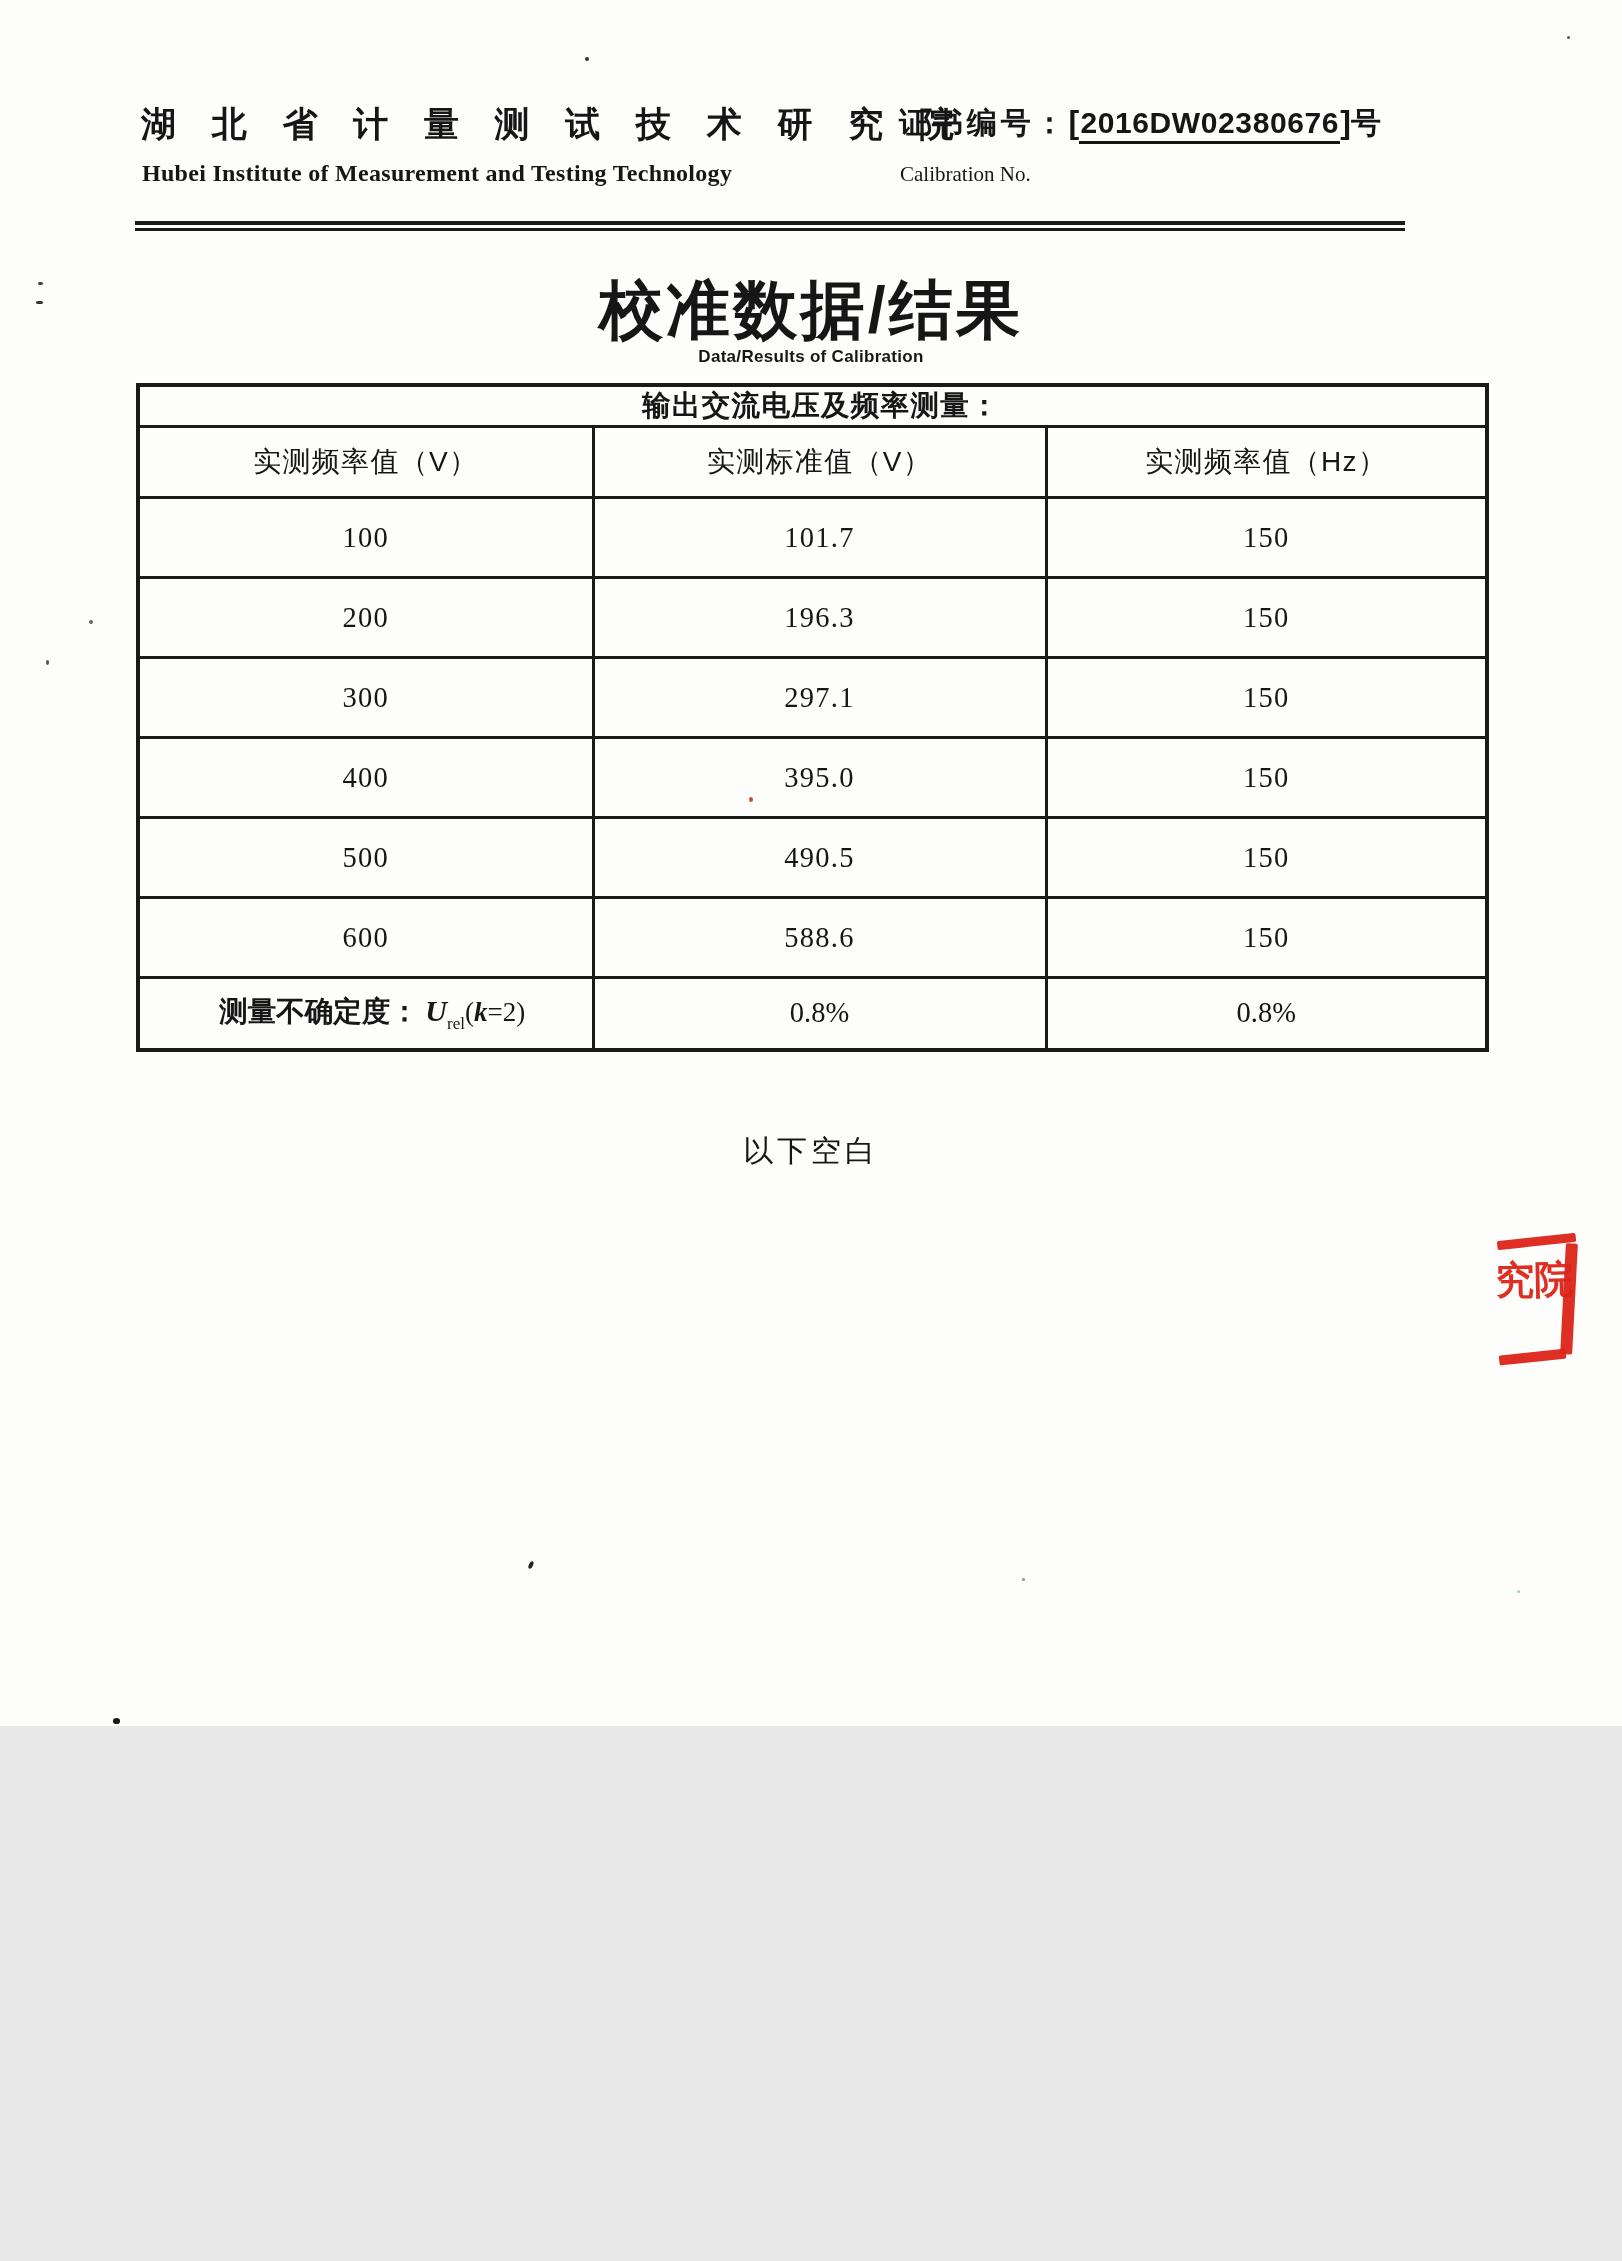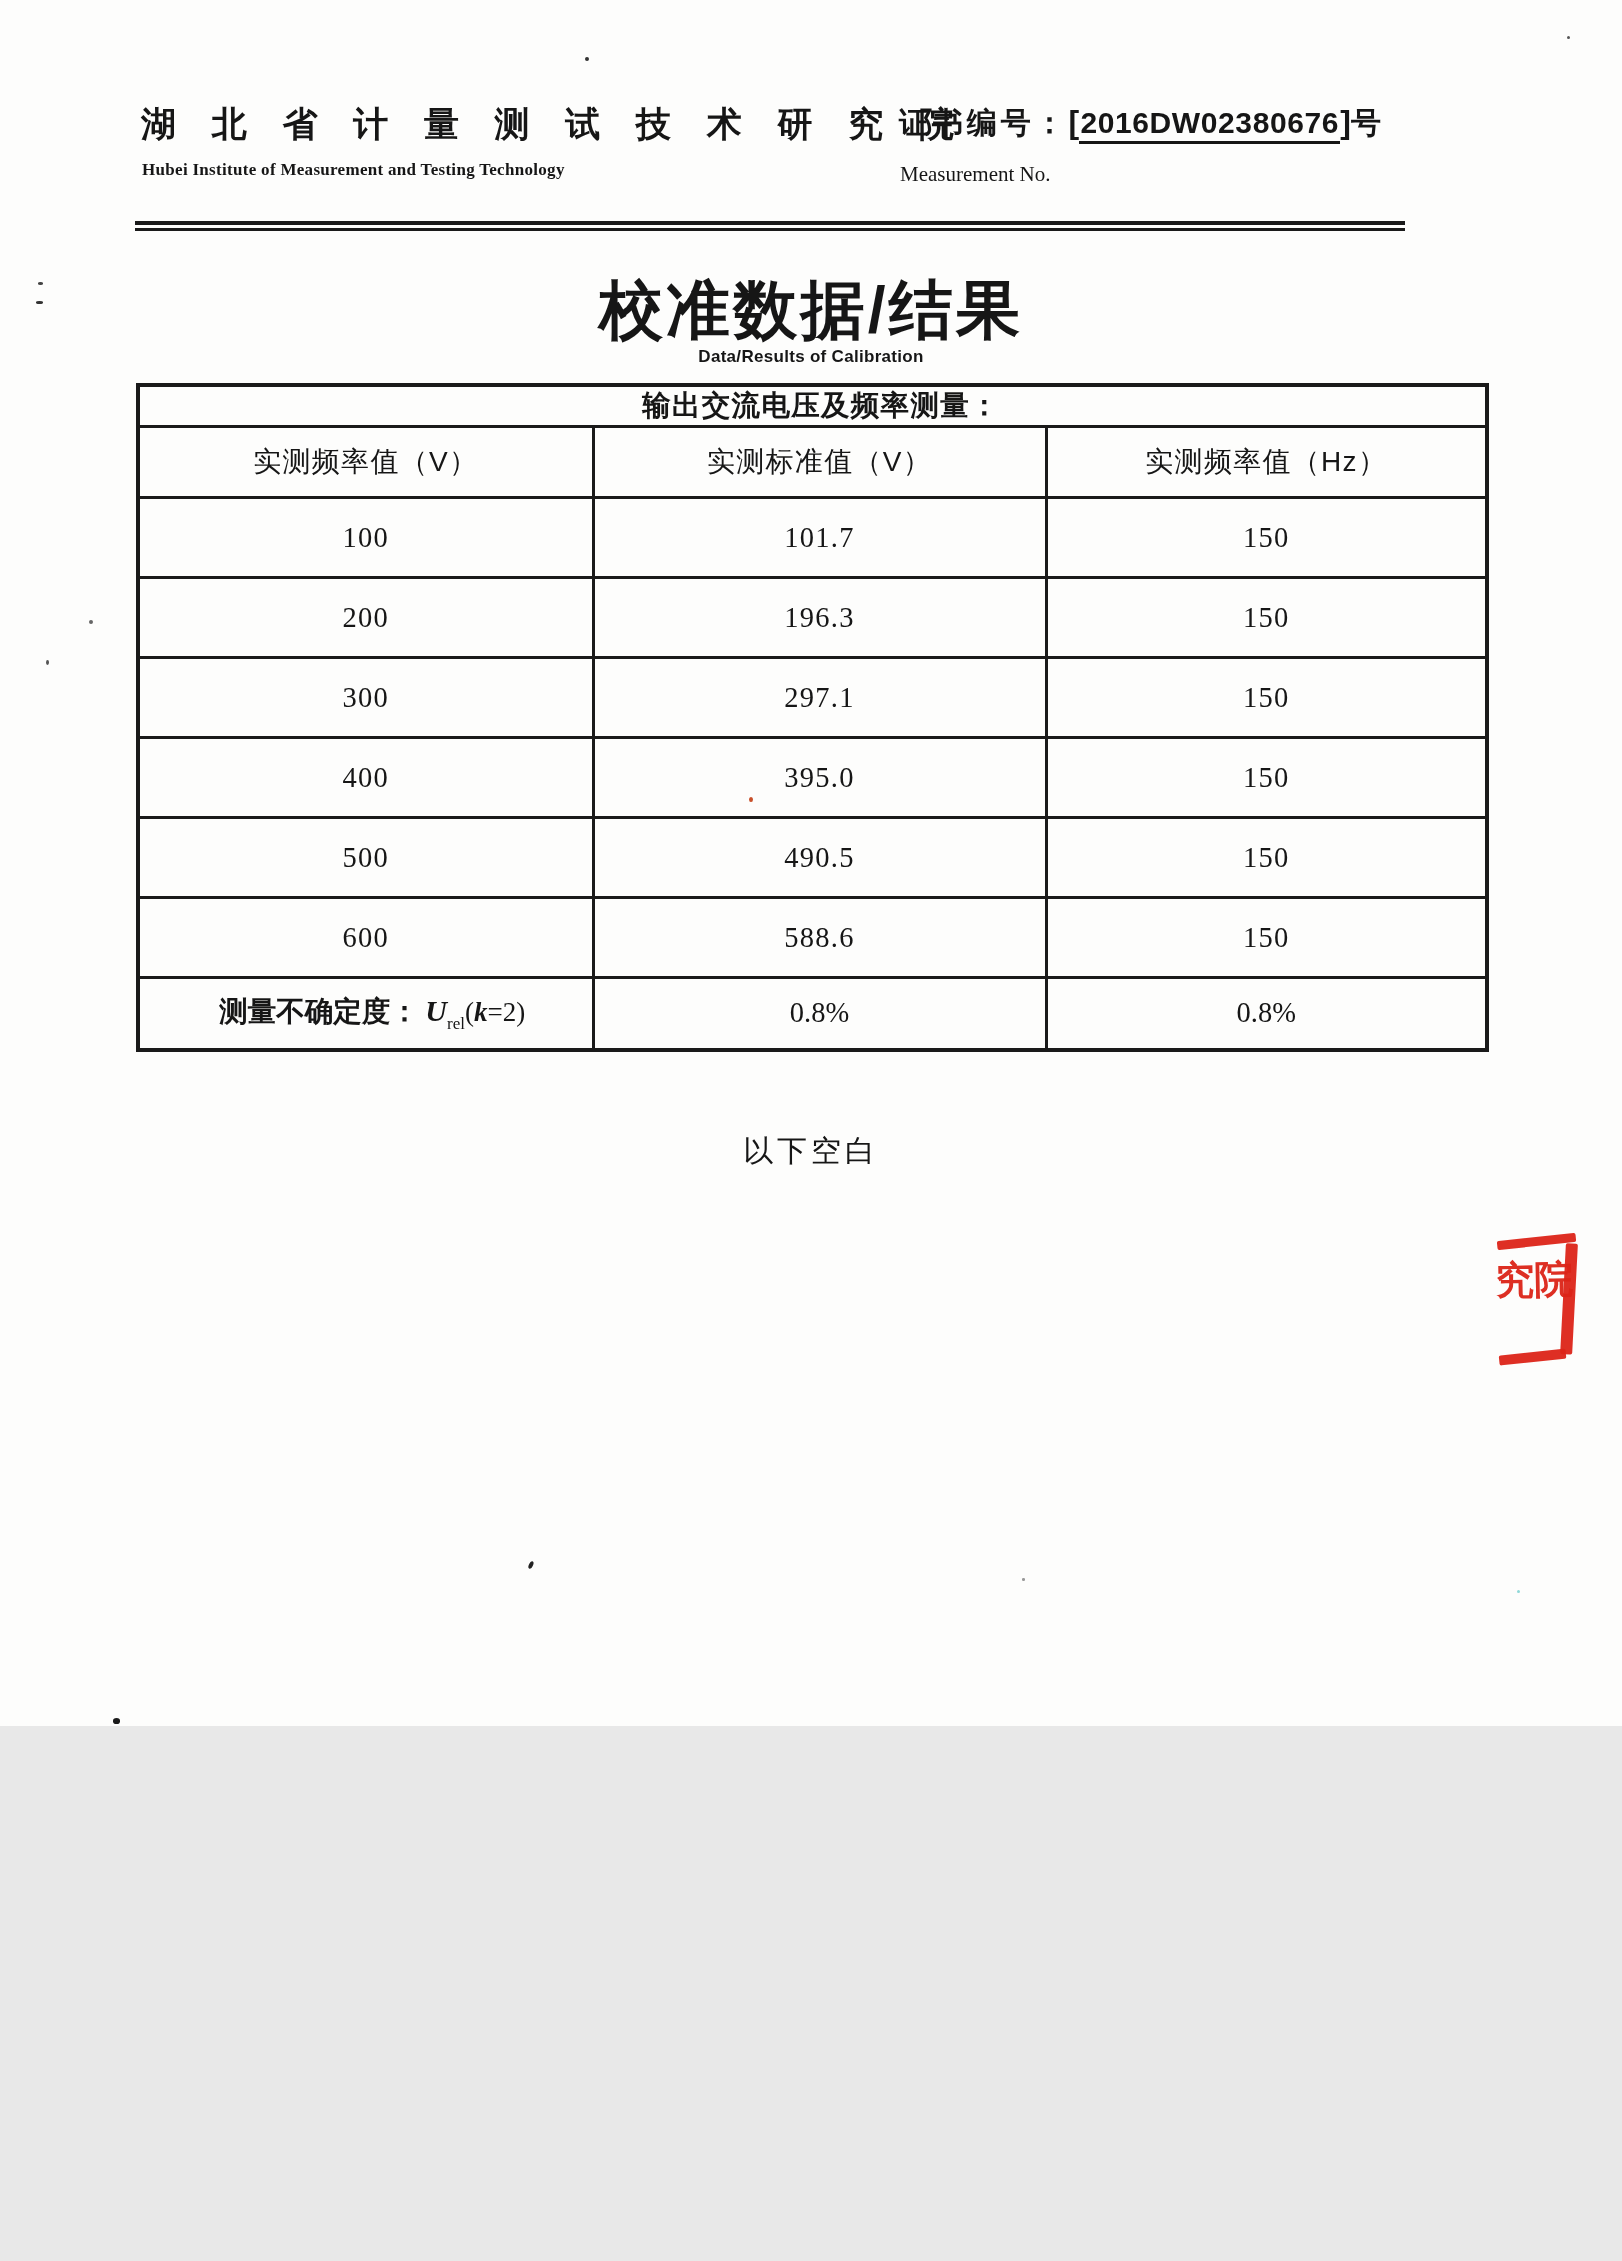--- a/index.html
+++ b/index.html
@@ -18,21 +18,21 @@
     overflow:hidden;
   }
   
   .institute-cn{
     position:absolute;left:141px;top:101px;
     font-size:35px;font-weight:bold;letter-spacing:13px;white-space:nowrap;
   }
   .institute-en{
     position:absolute;left:142px;top:160px;
     font-family:"Liberation Serif",serif;font-weight:bold;
-    font-size:17px;letter-spacing:0.3px;white-space:nowrap;
+    font-size:24px;letter-spacing:0.3px;white-space:nowrap;
   }
   .cert-line{
     position:absolute;left:899px;top:103px;white-space:nowrap;
     font-size:30px;font-weight:bold;
   }
   .cert-label{letter-spacing:3.9px;}
   .cert-bracket{font-size:32px;}
   .cert-no{
     display:inline-block;
     border-bottom:3.9px solid var(--ink);
@@ -125,21 +125,21 @@
 <body>
 
 <div class="page">
 
   <div class="institute-cn">湖 北 省 计 量 测 试 技 术 研 究 院</div>
   <div class="institute-en">Hubei Institute of Measurement and Testing Technology</div>
 
   <div class="cert-line">
     <span class="cert-label">证书编号：</span><span class="cert-bracket">[</span><span class="cert-no">2016DW02380676</span><span class="cert-bracket">]</span><span>号</span>
   </div>
-  <div class="cert-en">Measurement No.</div>
+  <div class="cert-en">Calibration No.</div>
 
   <div class="double-rule"></div>
 
   <div class="title-cn">校准数据/结果</div>
   <div class="title-en">Data/Results of Calibration</div>
 
   <table class="data">
     <colgroup>
         <col style="width:455px">
         <col style="width:453px">

